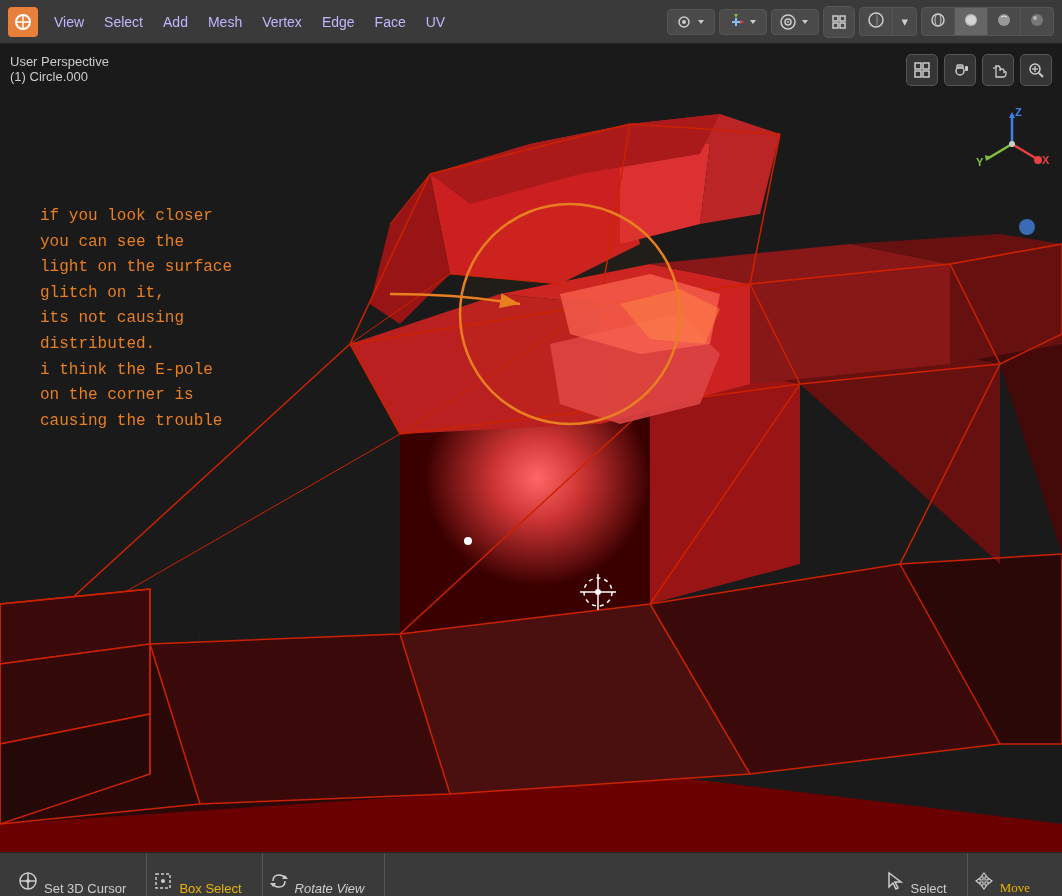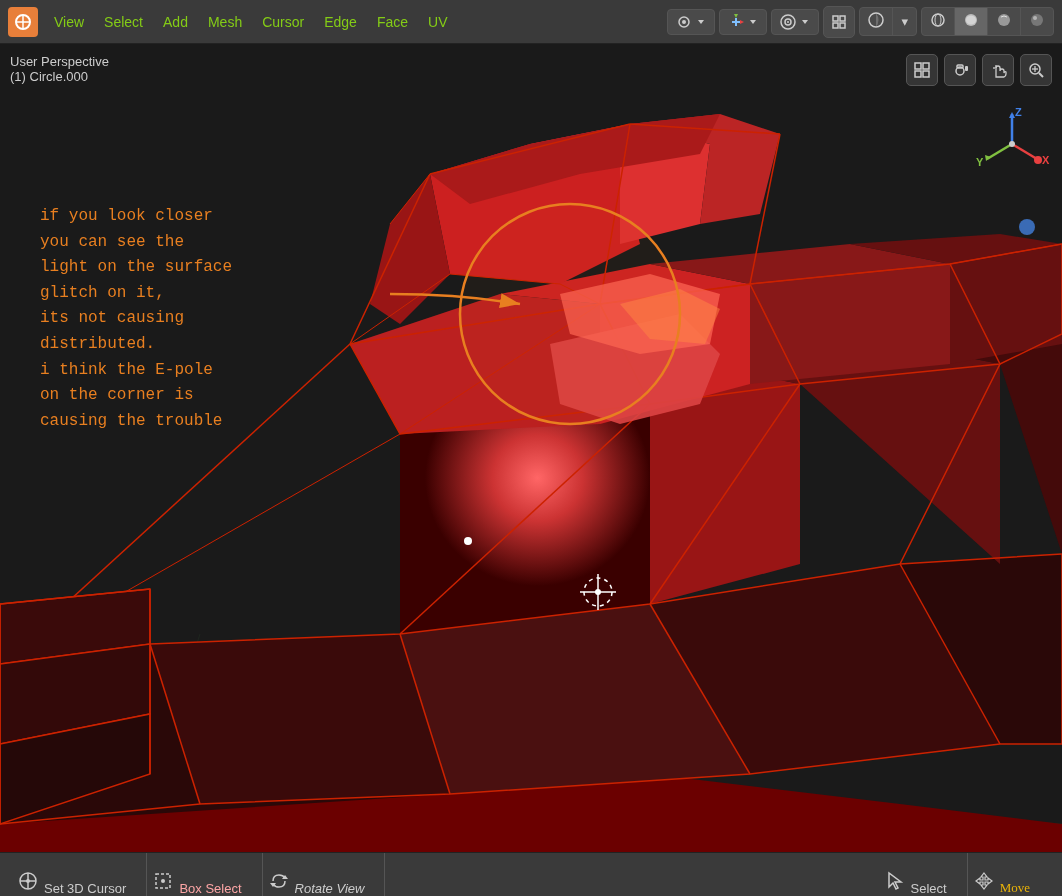--- a/index.html
+++ b/index.html
@@ -28,21 +28,21 @@
 
     .menu-icon-box {
       width: 30px; height: 30px;
       background: #e87f3a;
       border-radius: 4px;
       display: flex; align-items: center; justify-content: center;
       margin-right: 4px;
     }
 
     .menu-item {
-      color: #84cc16;
+      color: #c4b5fd;
       font-family: Arial, sans-serif;
       font-size: 14px;
       padding: 4px 8px;
       cursor: pointer;
       border-radius: 3px;
     }
 
     
     .top-right-icons {
       margin-left: auto;
@@ -194,21 +194,21 @@
     <svg width="18" height="18" viewBox="0 0 18 18">
       <circle cx="9" cy="9" r="7" fill="none" stroke="#fff" stroke-width="2"></circle>
       <line x1="9" y1="2" x2="9" y2="16" stroke="#fff" stroke-width="1.5"></line>
       <line x1="2" y1="9" x2="16" y2="9" stroke="#fff" stroke-width="1.5"></line>
     </svg>
   </div>
   <div class="menu-item">View</div>
   <div class="menu-item">Select</div>
   <div class="menu-item">Add</div>
   <div class="menu-item">Mesh</div>
-  <div class="menu-item">Cursor</div>
+  <div class="menu-item">Vertex</div>
   <div class="menu-item">Edge</div>
   <div class="menu-item">Face</div>
   <div class="menu-item">UV</div>
 
   <div class="top-right-icons">
 
     <div class="toolbar-btn">
       <svg width="16" height="16" viewBox="0 0 16 16">
           <circle cx="8" cy="8" r="5" fill="none" stroke="#ccc" stroke-width="1.5"></circle>
           <circle cx="8" cy="8" r="2" fill="#ccc"></circle>
@@ -502,21 +502,21 @@
     <span style="font-family:Arial,sans-serif;font-size:13px;color:#ccc;">Set 3D Cursor</span>
   </div>
 
   <div class="bottom-item">
     <span class="bi-icon">
       <svg width="20" height="20" viewBox="0 0 20 20">
         <rect x="3" y="3" width="14" height="14" fill="none" stroke="#ccc" stroke-width="1.5" stroke-dasharray="3,2"></rect>
         <circle cx="10" cy="10" r="2" fill="#ccc"></circle>
       </svg>
     </span>
-    <span style="font-family:Arial,sans-serif;font-size:13px;color:#fca5a5;">Box Select</span>
+    <span style="font-family:Arial,sans-serif;font-size:13px;color:#eab308;">Box Select</span>
   </div>
 
   <div class="bottom-item">
     <span class="bi-icon">
       <svg width="20" height="20" viewBox="0 0 20 20">
         <path d="M4,10 Q4,4 10,4 Q14,4 16,7" fill="none" stroke="#ccc" stroke-width="1.5"></path>
         <polygon points="16,4 19,8 13,8" fill="#ccc"></polygon>
         <path d="M16,10 Q16,16 10,16 Q6,16 4,13" fill="none" stroke="#ccc" stroke-width="1.5"></path>
         <polygon points="4,16 1,12 7,12" fill="#ccc"></polygon>
       </svg>

